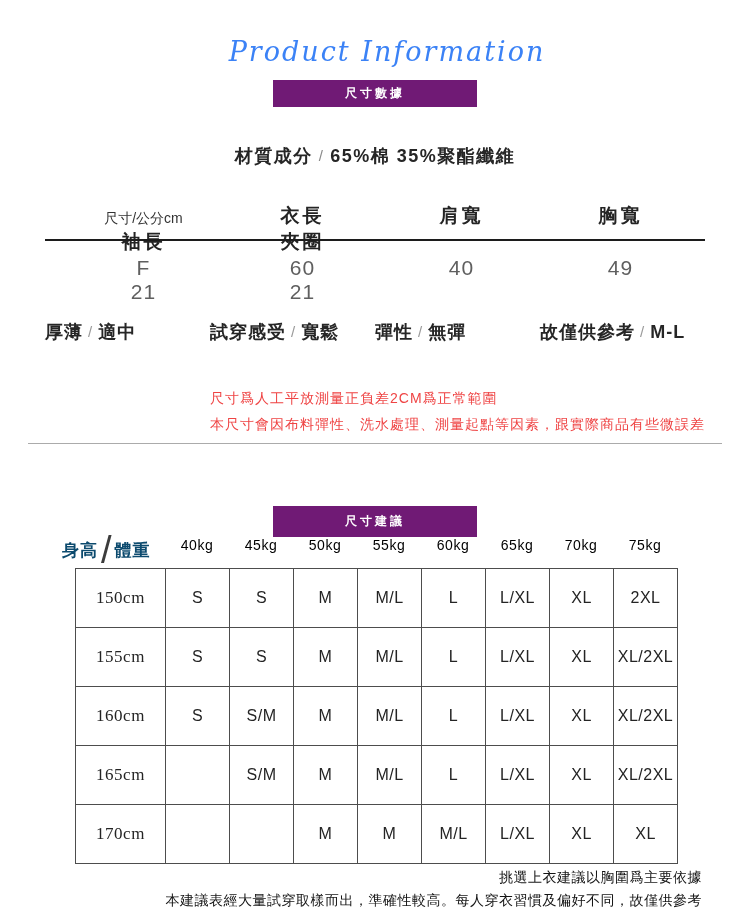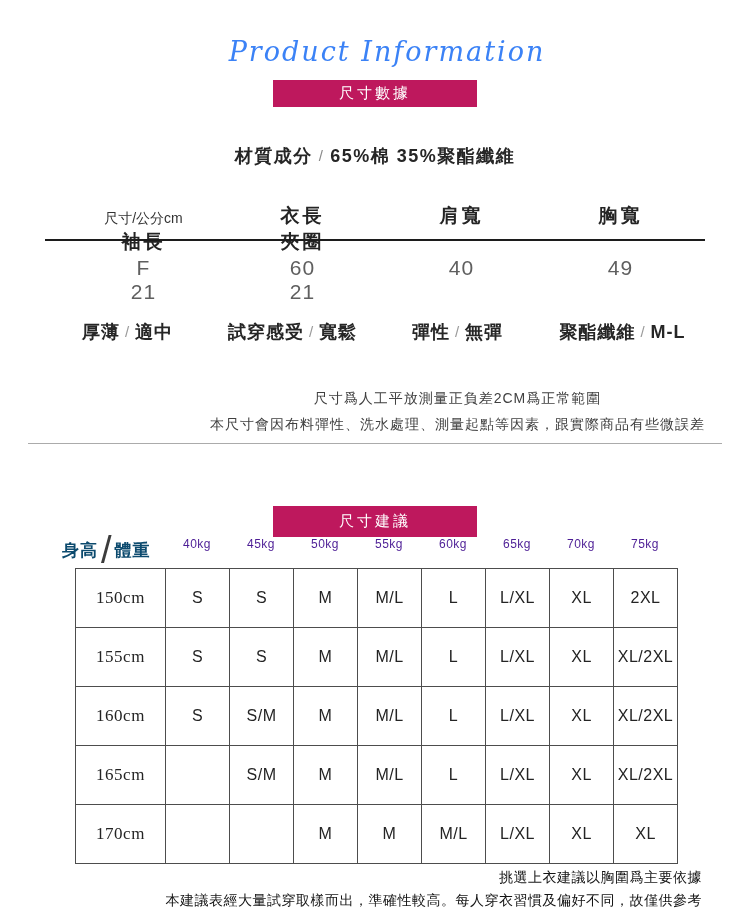--- a/index.html
+++ b/index.html
@@ -4,58 +4,58 @@
 <style>
   html,body{margin:0;padding:0;background:#ffffff;}
   #page{position:relative;width:750px;height:920px;background:#ffffff;overflow:hidden;
         font-family:"Liberation Sans","DejaVu Sans",sans-serif;color:#222;}
 
   
   .script-title{position:absolute;top:36px;left:12px;width:750px;text-align:center;
     font-family:"DejaVu Serif",serif;font-style:italic;font-size:27px;letter-spacing:2px;color:#3b82f6;}
 
   
-  .badge{position:absolute;left:273px;width:204px;background:#be185d;color:#fff;
+  .badge{position:absolute;left:273px;width:204px;background:#701a75;color:#fff;
     display:flex;align-items:center;justify-content:center;
-    font-size:15px;font-weight:normal;letter-spacing:3px;}
+    font-size:12px;font-weight:bold;letter-spacing:3px;}
   .badge.b1{top:80px;height:27px;}
   .badge.b2{top:506px;height:31px;}
 
   
   .material{position:absolute;top:144px;left:0;width:750px;text-align:center;
     font-size:18px;font-weight:bold;letter-spacing:1.5px;color:#262626;}
   .material .sep{font-weight:normal;color:#8a8a8a;font-size:15px;padding:0 6px;position:relative;top:-1px;}
 
   
   .m-grid{position:absolute;left:64px;width:636px;display:grid;grid-template-columns:repeat(4,1fr);}
   .m-head{top:203px;align-items:end;}
   .m-head .c{text-align:center;font-size:19px;font-weight:bold;letter-spacing:3px;color:#242424;}
   .m-head .c.first{font-size:14px;font-weight:normal;letter-spacing:0;color:#333;padding-bottom:1px;}
   .m-rule{position:absolute;top:239px;left:45px;width:660px;height:2px;background:#1c1c1c;}
   .m-vals{top:256px;}
   .m-vals .c{text-align:center;font-size:21px;font-weight:300;letter-spacing:1px;color:#5f5f5f;}
 
   
   .attrs{position:absolute;top:320px;left:45px;width:660px;display:grid;grid-template-columns:repeat(4,1fr);}
-  .attrs .item{text-align:center;font-size:18px;font-weight:bold;letter-spacing:1px;color:#262626;white-space:nowrap;}
+  .attrs .item{text-align:left;font-size:18px;font-weight:bold;letter-spacing:1px;color:#262626;white-space:nowrap;}
   .attrs .sep{font-weight:normal;color:#9a9a9a;font-size:15px;padding:0 5px;position:relative;top:-1px;}
 
   
-  .notes{position:absolute;top:385px;right:45px;text-align:center;
-    font-size:14px;line-height:26px;letter-spacing:1px;color:#404040;}
+  .notes{position:absolute;top:385px;right:45px;text-align:left;
+    font-size:14px;line-height:26px;letter-spacing:1px;color:#ef4444;}
 
   .divider{position:absolute;top:443px;left:28px;width:694px;height:1px;background:#ababab;}
 
   
   .corner{position:absolute;left:62px;top:520px;height:42px;display:flex;align-items:flex-end;}
   .corner .hlabel{font-size:17px;font-weight:bold;letter-spacing:1px;color:#0c4a6e;line-height:22px;}
   .corner .slash{font-size:38px;font-weight:200;color:#3c3c3c;line-height:30px;padding:0 3px;position:relative;top:3px;}
 
   .wrow{position:absolute;left:165px;top:537px;width:512px;display:grid;grid-template-columns:repeat(8,64px);}
-  .wrow .c{text-align:center;font-size:12px;color:#4c1d95;letter-spacing:0.5px;}
+  .wrow .c{text-align:center;font-size:14px;color:#000000;letter-spacing:0.5px;}
 
   
   .s-table{position:absolute;left:75px;top:568px;display:grid;
     grid-template-columns:90px repeat(8,64px);grid-auto-rows:59px;
     border-top:1px solid #4d4d4d;border-left:1px solid #4d4d4d;}
   .s-table .cell{border-right:1px solid #4d4d4d;border-bottom:1px solid #4d4d4d;
     display:flex;align-items:center;justify-content:center;
     font-size:16px;color:#242424;letter-spacing:0.5px;}
   .s-table .cell.h{font-size:17px;font-family:Liberation Serif, serif;}
 
@@ -93,21 +93,21 @@
     <div class="c">40</div>
     <div class="c">49</div>
     <div class="c">21</div>
     <div class="c">21</div>
   </div>
 
   <div class="attrs">
     <div class="item"><span>厚薄</span><span class="sep">/</span><span>適中</span></div>
     <div class="item"><span>試穿感受</span><span class="sep">/</span><span>寬鬆</span></div>
     <div class="item"><span>彈性</span><span class="sep">/</span><span>無彈</span></div>
-    <div class="item"><span>聚酯纖維</span><span class="sep">/</span><span>M-L</span></div>
+    <div class="item"><span>故僅供參考</span><span class="sep">/</span><span>M-L</span></div>
   </div>
 
   <div class="notes">
     <div>尺寸爲人工平放測量正負差2CM爲正常範圍</div>
     <div>本尺寸會因布料彈性、洗水處理、測量起點等因素，跟實際商品有些微誤差</div>
   </div>
 
   <div class="divider"></div>
 
   <div class="badge b2">尺寸建議</div>

